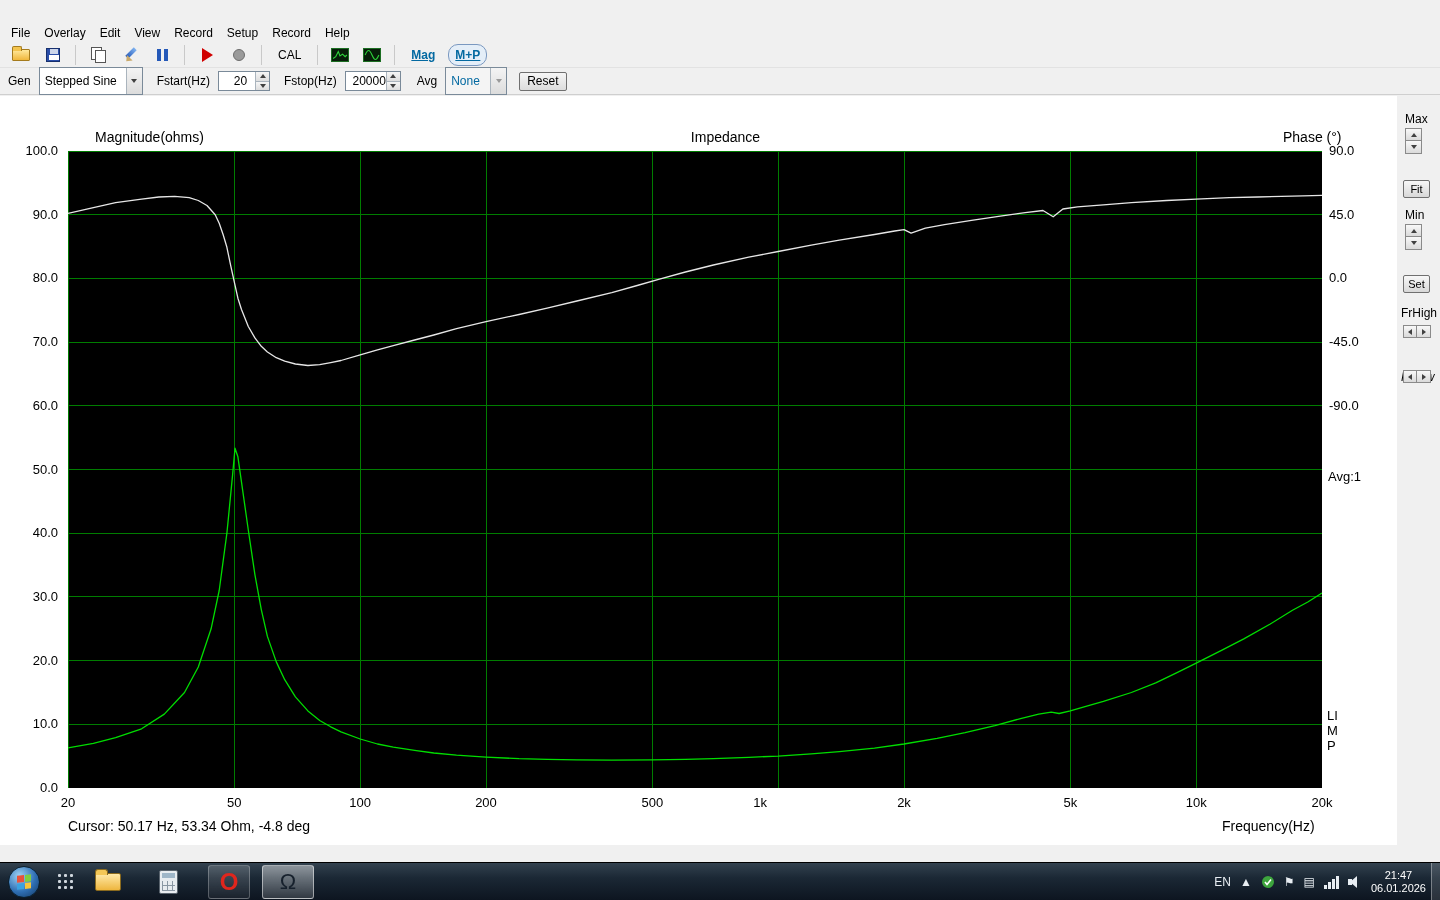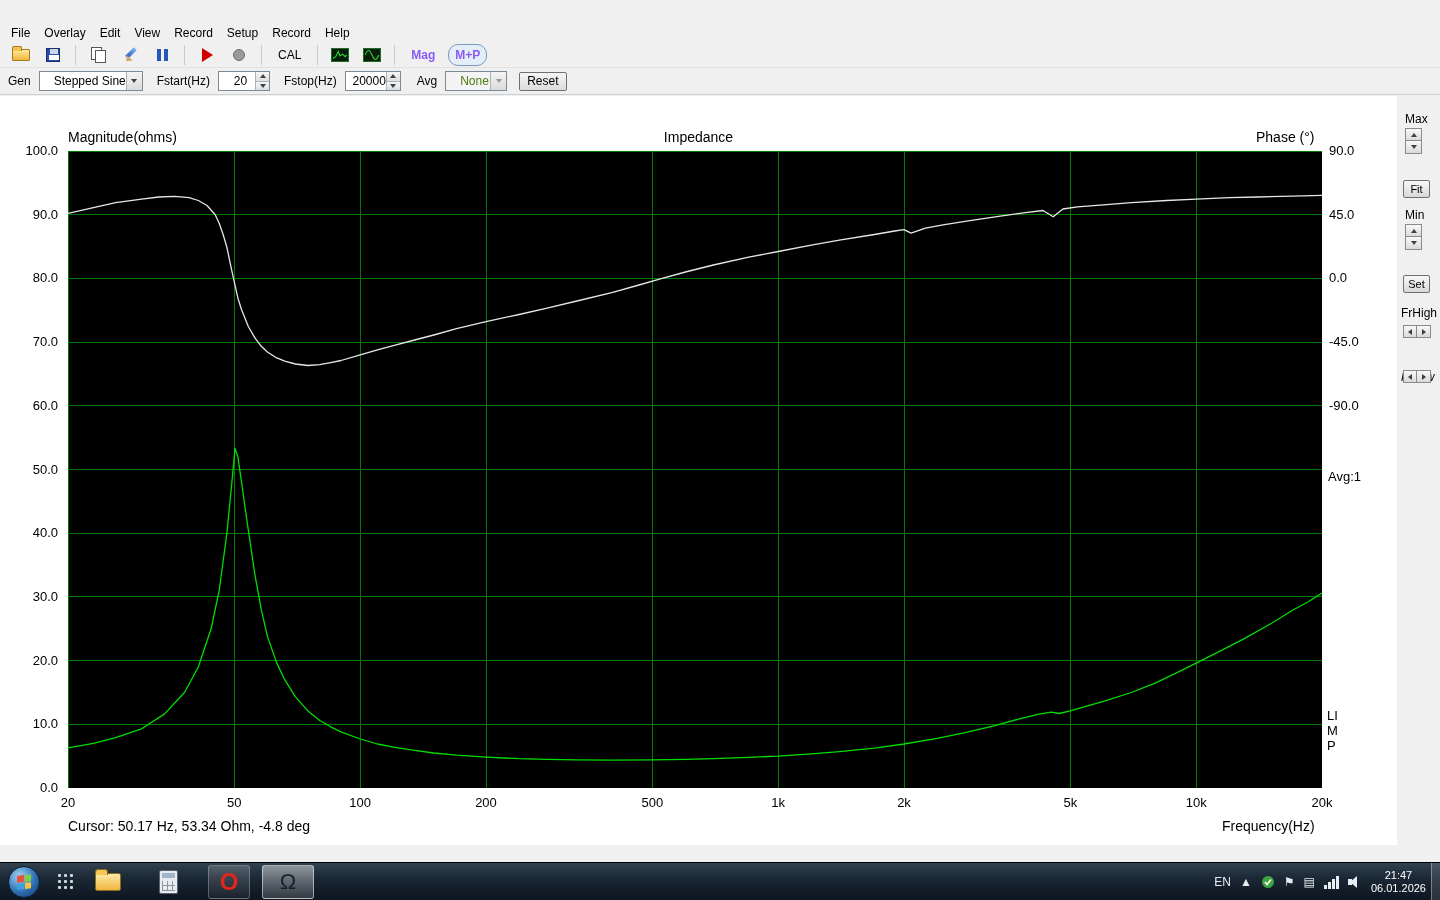--- a/index.html
+++ b/index.html
@@ -31,21 +31,21 @@
     display:flex; align-items:center; padding-left:4px; }
   .menu-item { padding:2px 7px; font-size:12px; cursor:default; }
 
   
   .toolbar { position:absolute; left:0; top:42px; width:1440px; height:26px; background:#f0f0f0;
     border-bottom:1px solid #e2e2e2; display:flex; align-items:center; padding-left:8px; gap:6px; }
   .tbtn { width:26px; height:22px; display:flex; align-items:center; justify-content:center;
     border:1px solid transparent; border-radius:2px; cursor:pointer; }
   .tsep { width:1px; height:20px; background:#c9c9c9; margin:0 3px; }
   .txtbtn { padding:2px 6px; font-size:12px; }
-  .txtbtn.blue { color:#8b5cf6; font-weight:bold; }
+  .txtbtn.blue { color:#0369a1; font-weight:bold;text-decoration:underline; }
   .txtbtn.pressed { border:1px solid #7a98c0; background:#e4eef8; border-radius:10px; }
 
   
   .ic-folder { width:18px; height:12px; background:linear-gradient(#ffe89b,#f0b73c); border:1px solid #a57b1d; border-radius:1px; position:relative; }
   .ic-folder::before { content:""; position:absolute; left:-1px; top:-4px; width:8px; height:4px; background:#f3c44f; border:1px solid #a57b1d; border-bottom:none; border-radius:2px 2px 0 0; }
   .ic-floppy { width:14px; height:14px; background:#2b4ea8; border:1px solid #17306e; position:relative; }
   .ic-floppy::before { content:""; position:absolute; left:3px; top:0; width:8px; height:5px; background:#cdd6ea; }
   .ic-floppy::after { content:""; position:absolute; left:2px; bottom:1px; width:10px; height:5px; background:#fff; }
   .ic-copy { width:14px; height:15px; position:relative; }
   .ic-copy::before,.ic-copy::after { content:""; position:absolute; width:9px; height:11px; background:#fff; border:1px solid #555; }
@@ -55,39 +55,39 @@
   .ic-pen::after { content:""; position:absolute; left:1px; bottom:0; border-left:4px solid transparent; border-right:4px solid transparent; border-top:5px solid #caa96a; transform:rotate(45deg); }
   .ic-pause { display:flex; gap:3px; }
   .ic-pause i { width:4px; height:12px; background:#2458b8; }
   .ic-play { width:0; height:0; border-top:7px solid transparent; border-bottom:7px solid transparent; border-left:11px solid #d00000; }
   .ic-record { width:12px; height:12px; border-radius:50%; background:#9a9a9a; border:1px solid #6d6d6d; }
   .ic-chart { width:18px; height:14px; background:#06220a; border:1px solid #1c6e22; }
 
   .toolbar2 { position:absolute; left:0; top:68px; width:1440px; height:27px; background:#f0f0f0;
     border-bottom:1px solid #cfcfcf; display:flex; align-items:center; padding-left:8px; gap:6px; font-size:12px; }
   .ctl-label { margin-right:2px; }
-  .combo { height:20px; background:#fff; border:1px solid #7a8a99; display:flex; align-items:center;
-    padding-left:14px; position:relative; cursor:pointer; }
+  .combo { height:28px; background:#fff; border:1px solid #7a8a99; display:flex; align-items:center;
+    padding-left:5px; position:relative; cursor:pointer; }
   .combo .dd { position:absolute; right:0; top:0; width:16px; height:100%; background:linear-gradient(#f4f4f4,#dcdcdc); border-left:1px solid #aab4bd; display:flex; align-items:center; justify-content:center; }
-  .combo.disabled { color:#4d7c0f; background:#f4f4f4; }
+  .combo.disabled { color:#0369a1; background:#f4f4f4; }
   .spin { height:20px; background:#fff; border:1px solid #7a8a99; display:flex; align-items:center; position:relative; padding-left:5px; }
   .spin .arrows { position:absolute; right:0; top:0; width:14px; height:100%; display:flex; flex-direction:column; }
   .spin .arrows > div { flex:1; background:linear-gradient(#f6f6f6,#dedede); border-left:1px solid #aab4bd; display:flex; align-items:center; justify-content:center; cursor:pointer; }
   .spin .arrows > div + div { border-top:1px solid #aab4bd; }
   .push-btn { height:19px; padding:0 7px; background:linear-gradient(#f6f6f6,#dcdcdc); border:1px solid #707070; border-radius:2px; font-size:12px; cursor:pointer; }
 
   .tri-up { width:0;height:0;border-left:3px solid transparent;border-right:3px solid transparent;border-bottom:4px solid #404040; }
   .tri-down { width:0;height:0;border-left:3px solid transparent;border-right:3px solid transparent;border-top:4px solid #404040; }
   .tri-left { width:0;height:0;border-top:3px solid transparent;border-bottom:3px solid transparent;border-right:4px solid #404040; }
   .tri-right { width:0;height:0;border-top:3px solid transparent;border-bottom:3px solid transparent;border-left:4px solid #404040; }
 
   
   .client { position:absolute; left:0; top:96px; width:1397px; height:749px; background:#fff; }
   .plot { position:absolute; left:68px; top:55px; width:1254px; height:637px; background:#000; }
-  .chart-h-label { position:absolute; top:33px; font-size:14px; }
+  .chart-h-label { position:absolute; top:33px; font-size:14px;margin-left:27px; }
   .axis-tick { position:absolute; font-size:13px; white-space:nowrap; }
   .cursor-text { position:absolute; left:68px; top:722px; font-size:14px; }
   .freq-label { position:absolute; left:1222px; top:722px; font-size:14px; }
   .avg-ind { position:absolute; left:1328px; top:373px; font-size:13px; }
   .limp-mark { position:absolute; left:1327px; top:612px; width:11px; font-size:13px; line-height:15px; word-break:break-all; }
 
   
   .side-panel { position:absolute; left:1397px; top:96px; width:43px; height:749px; background:#f0f0f0; font-size:12px; }
   .sp-label { position:absolute; left:8px; }
   .sp-spin { position:absolute; left:8px; width:17px; }
@@ -295,21 +295,21 @@
         <span class="axis-tick" style="left: 2px; top: 119.4px;">0.0</span>
         <span class="axis-tick" style="left: 2px; top: 183.1px;">-45.0</span>
         <span class="axis-tick" style="left: 2px; top: 246.8px;">-90.0</span>
       </div>
     <div id="xl" style="position:absolute; left:68px; top:697px; width:1254px; height:20px;">
         <span class="axis-tick" style="left: -25px; width: 50px; text-align: center; top: 2px;">20</span>
         <span class="axis-tick" style="left: 141.339px; width: 50px; text-align: center; top: 2px;">50</span>
         <span class="axis-tick" style="left: 267.169px; width: 50px; text-align: center; top: 2px;">100</span>
         <span class="axis-tick" style="left: 393px; width: 50px; text-align: center; top: 2px;">200</span>
         <span class="axis-tick" style="left: 559.339px; width: 50px; text-align: center; top: 2px;">500</span>
-        <span class="axis-tick" style="left: 685.169px; width: 50px; text-align: center; top: 2px;">1k</span>
+        <span class="axis-tick" style="left: 685.169px; width: 50px; text-align: left; top: 2px;">1k</span>
         <span class="axis-tick" style="left: 811px; width: 50px; text-align: center; top: 2px;">2k</span>
         <span class="axis-tick" style="left: 977.339px; width: 50px; text-align: center; top: 2px;">5k</span>
         <span class="axis-tick" style="left: 1103.17px; width: 50px; text-align: center; top: 2px;">10k</span>
         <span class="axis-tick" style="left: 1229px; width: 50px; text-align: center; top: 2px;">20k</span>
       </div>
 
     <span class="cursor-text">Cursor: 50.17 Hz, 53.34 Ohm, -4.8 deg</span>
     <span class="freq-label">Frequency(Hz)</span>
     <span class="avg-ind">Avg:1</span>
     <div class="limp-mark">LIMP</div>

